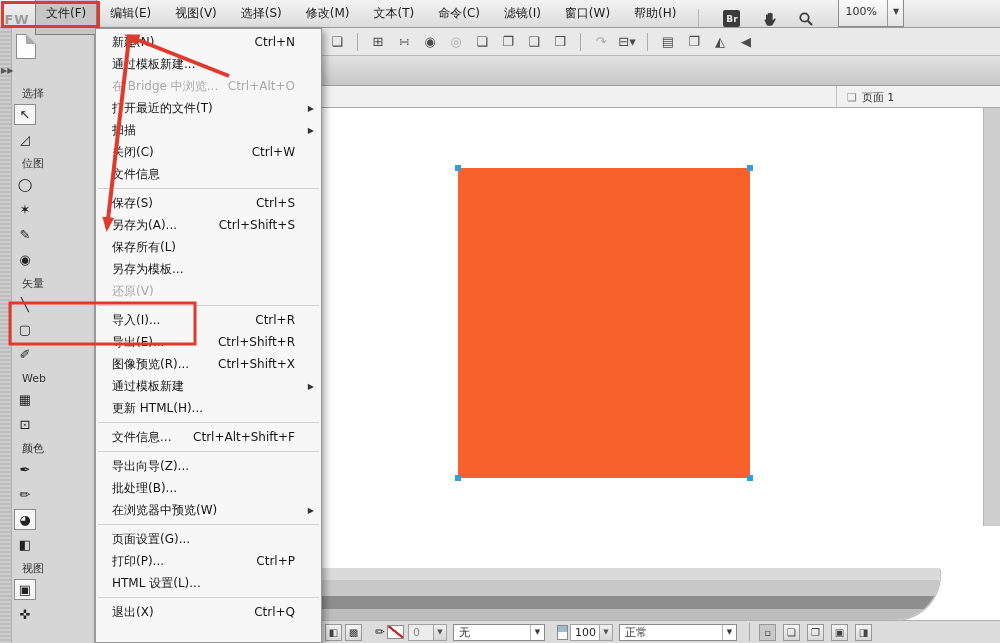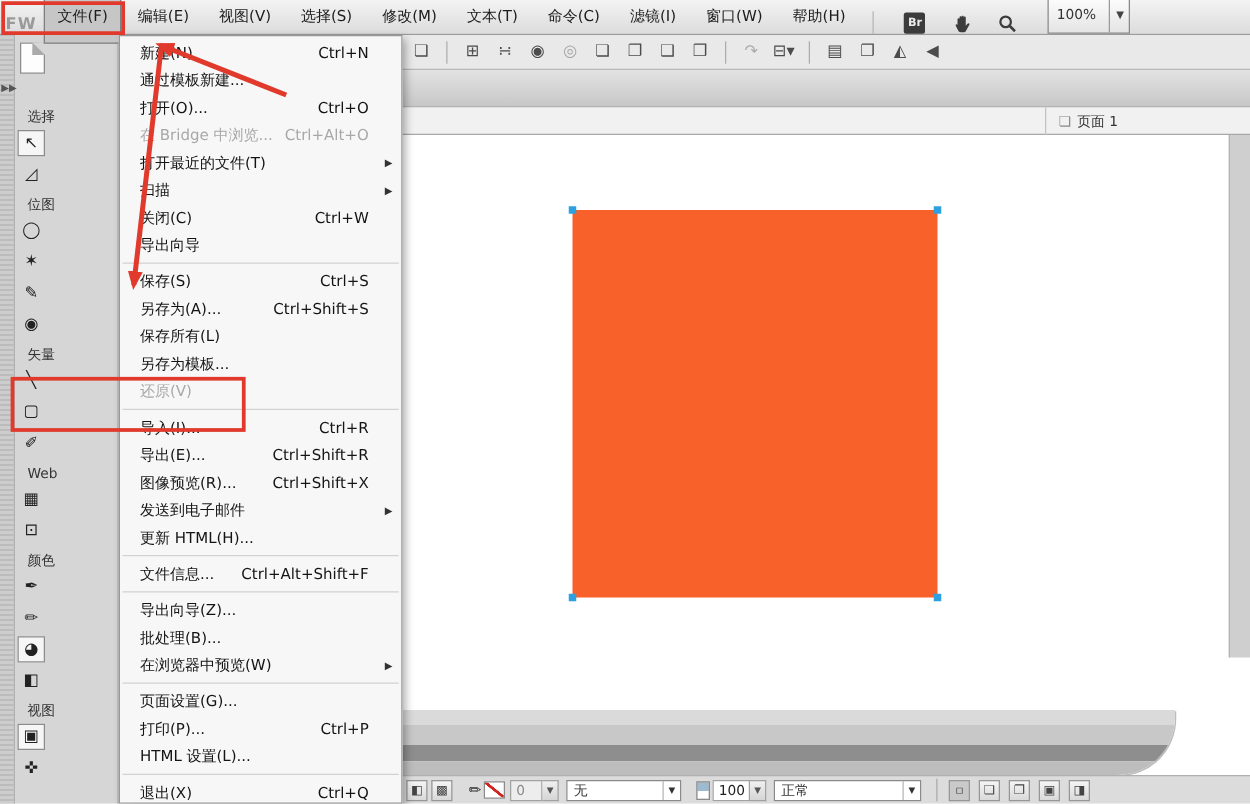--- a/index.html
+++ b/index.html
@@ -312,25 +312,20 @@
 <div class="mi">
       <span class="mi-label">新建(N)</span>
       <span class="mi-shortcut">Ctrl+N</span>
       <span class="mi-arrow"></span>
     </div>
     <div class="mi">
       <span class="mi-label">通过模板新建...</span>
       <span class="mi-shortcut"></span>
       <span class="mi-arrow"></span>
     </div>
-    <div class="mi">
-      <span class="mi-label">打开(O)...</span>
-      <span class="mi-shortcut">Ctrl+O</span>
-      <span class="mi-arrow"></span>
-    </div>
     <div class="mi disabled">
       <span class="mi-label">在 Bridge 中浏览...</span>
       <span class="mi-shortcut">Ctrl+Alt+O</span>
       <span class="mi-arrow"></span>
     </div>
     <div class="mi">
       <span class="mi-label">打开最近的文件(T)</span>
       <span class="mi-shortcut"></span>
       <span class="mi-arrow">▶</span>
     </div>
@@ -338,21 +333,21 @@
       <span class="mi-label">扫描</span>
       <span class="mi-shortcut"></span>
       <span class="mi-arrow">▶</span>
     </div>
     <div class="mi">
       <span class="mi-label">关闭(C)</span>
       <span class="mi-shortcut">Ctrl+W</span>
       <span class="mi-arrow"></span>
     </div>
     <div class="mi">
-      <span class="mi-label">导出向导</span>
+      <span class="mi-label">文件信息</span>
       <span class="mi-shortcut"></span>
       <span class="mi-arrow"></span>
     </div>
     <div class="mi separator">
       <span class="mi-label"></span>
       <span class="mi-shortcut"></span>
       <span class="mi-arrow"></span>
     </div>
     <div class="mi">
       <span class="mi-label">保存(S)</span>
@@ -393,21 +388,21 @@
       <span class="mi-label">导出(E)...</span>
       <span class="mi-shortcut">Ctrl+Shift+R</span>
       <span class="mi-arrow"></span>
     </div>
     <div class="mi">
       <span class="mi-label">图像预览(R)...</span>
       <span class="mi-shortcut">Ctrl+Shift+X</span>
       <span class="mi-arrow"></span>
     </div>
     <div class="mi">
-      <span class="mi-label">发送到电子邮件</span>
+      <span class="mi-label">通过模板新建</span>
       <span class="mi-shortcut"></span>
       <span class="mi-arrow">▶</span>
     </div>
     <div class="mi">
       <span class="mi-label">更新 HTML(H)...</span>
       <span class="mi-shortcut"></span>
       <span class="mi-arrow"></span>
     </div>
     <div class="mi separator">
       <span class="mi-label"></span>

